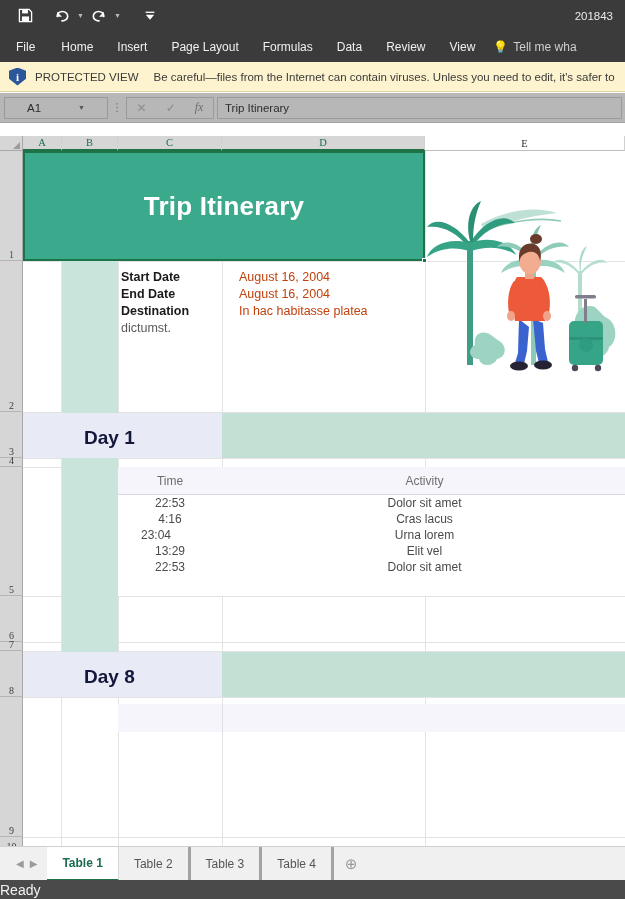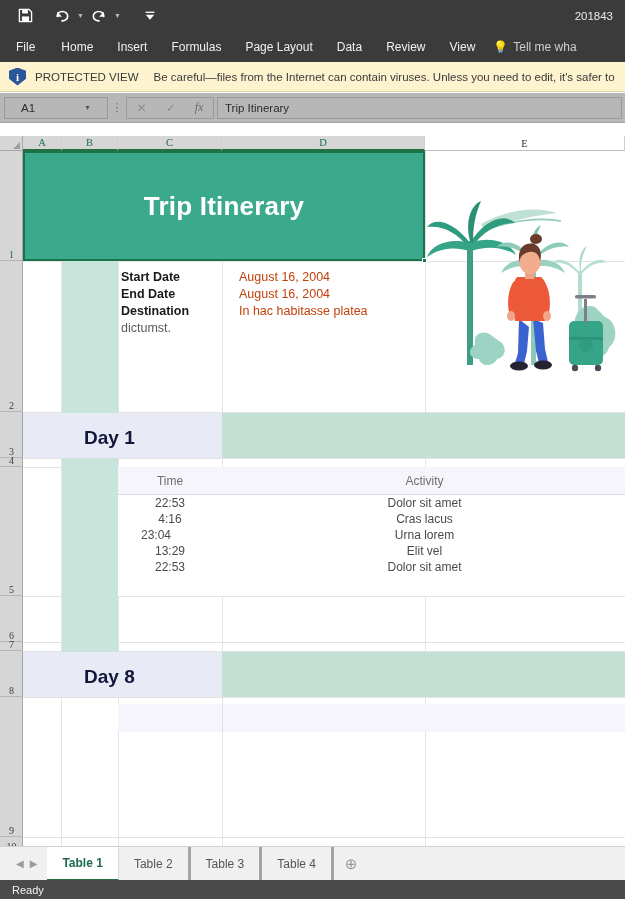--- a/index.html
+++ b/index.html
@@ -77,21 +77,21 @@
   
   .fbar {
     position: absolute; left: 0; top: 93px; width: 625px; height: 30px;
     background: #b7b7b7;
     display: flex; align-items: center;
     border-bottom: 1px solid #a3a3a3;
   }
   .namebox {
     margin-left: 4px; width: 104px; height: 22px;
     background: #b7b7b7; border: 1px solid #9a9a9a;
-    display: flex; align-items: center; padding: 0 16px;
+    display: flex; align-items: center; padding: 0 22px;
     font-size: 11.5px; color: #2b2b2b;
   }
   .namebox .nb-val { flex: 1; }
   .nb-caret { font-size: 7px; color: #555; }
   .fdots {
     width: 18px; height: 22px; display: flex; align-items: center; justify-content: center;
     color: #6c6c6c; font-size: 11px; letter-spacing: 0; line-height: 0.75;
   }
   .fbtns {
     width: 88px; height: 22px; border: 1px solid #9a9a9a; background: #b7b7b7;
@@ -213,21 +213,21 @@
   }
   .addsheet {
     width: 34px; height: 34px; display: flex; align-items: center; justify-content: center;
     color: #9a9a9a; font-size: 15px;
   }
 
   
   .statusbar {
     position: absolute; left: 0; top: 880px; width: 625px; height: 19px;
     background: #4a4a4a; display: flex; align-items: center;
-    padding-left: 12px; color: #f2f2f2; font-size: 11px;
+    padding-left: 0; color: #f2f2f2; font-size: 14px;
   }
 </style>
 </head>
 <body>
 
 <div id="app">
 
   <div class="titlebar">
     <div class="qat">
       <div class="qat-btn">
@@ -259,22 +259,22 @@
         </svg>
       </div>
     </div>
     <div class="title-doc">201843</div>
   </div>
 
   <div class="ribbon">
     <div class="rtab file">File</div>
     <div class="rtab">Home</div>
     <div class="rtab">Insert</div>
+    <div class="rtab">Page Layout</div>
     <div class="rtab">Formulas</div>
-    <div class="rtab">Page Layout</div>
     <div class="rtab">Data</div>
     <div class="rtab">Review</div>
     <div class="rtab">View</div>
     <div class="tellme">
       <span class="bulb">💡</span>
       <span>Tell me wha</span>
     </div>
   </div>
 
   <div class="protbar">

